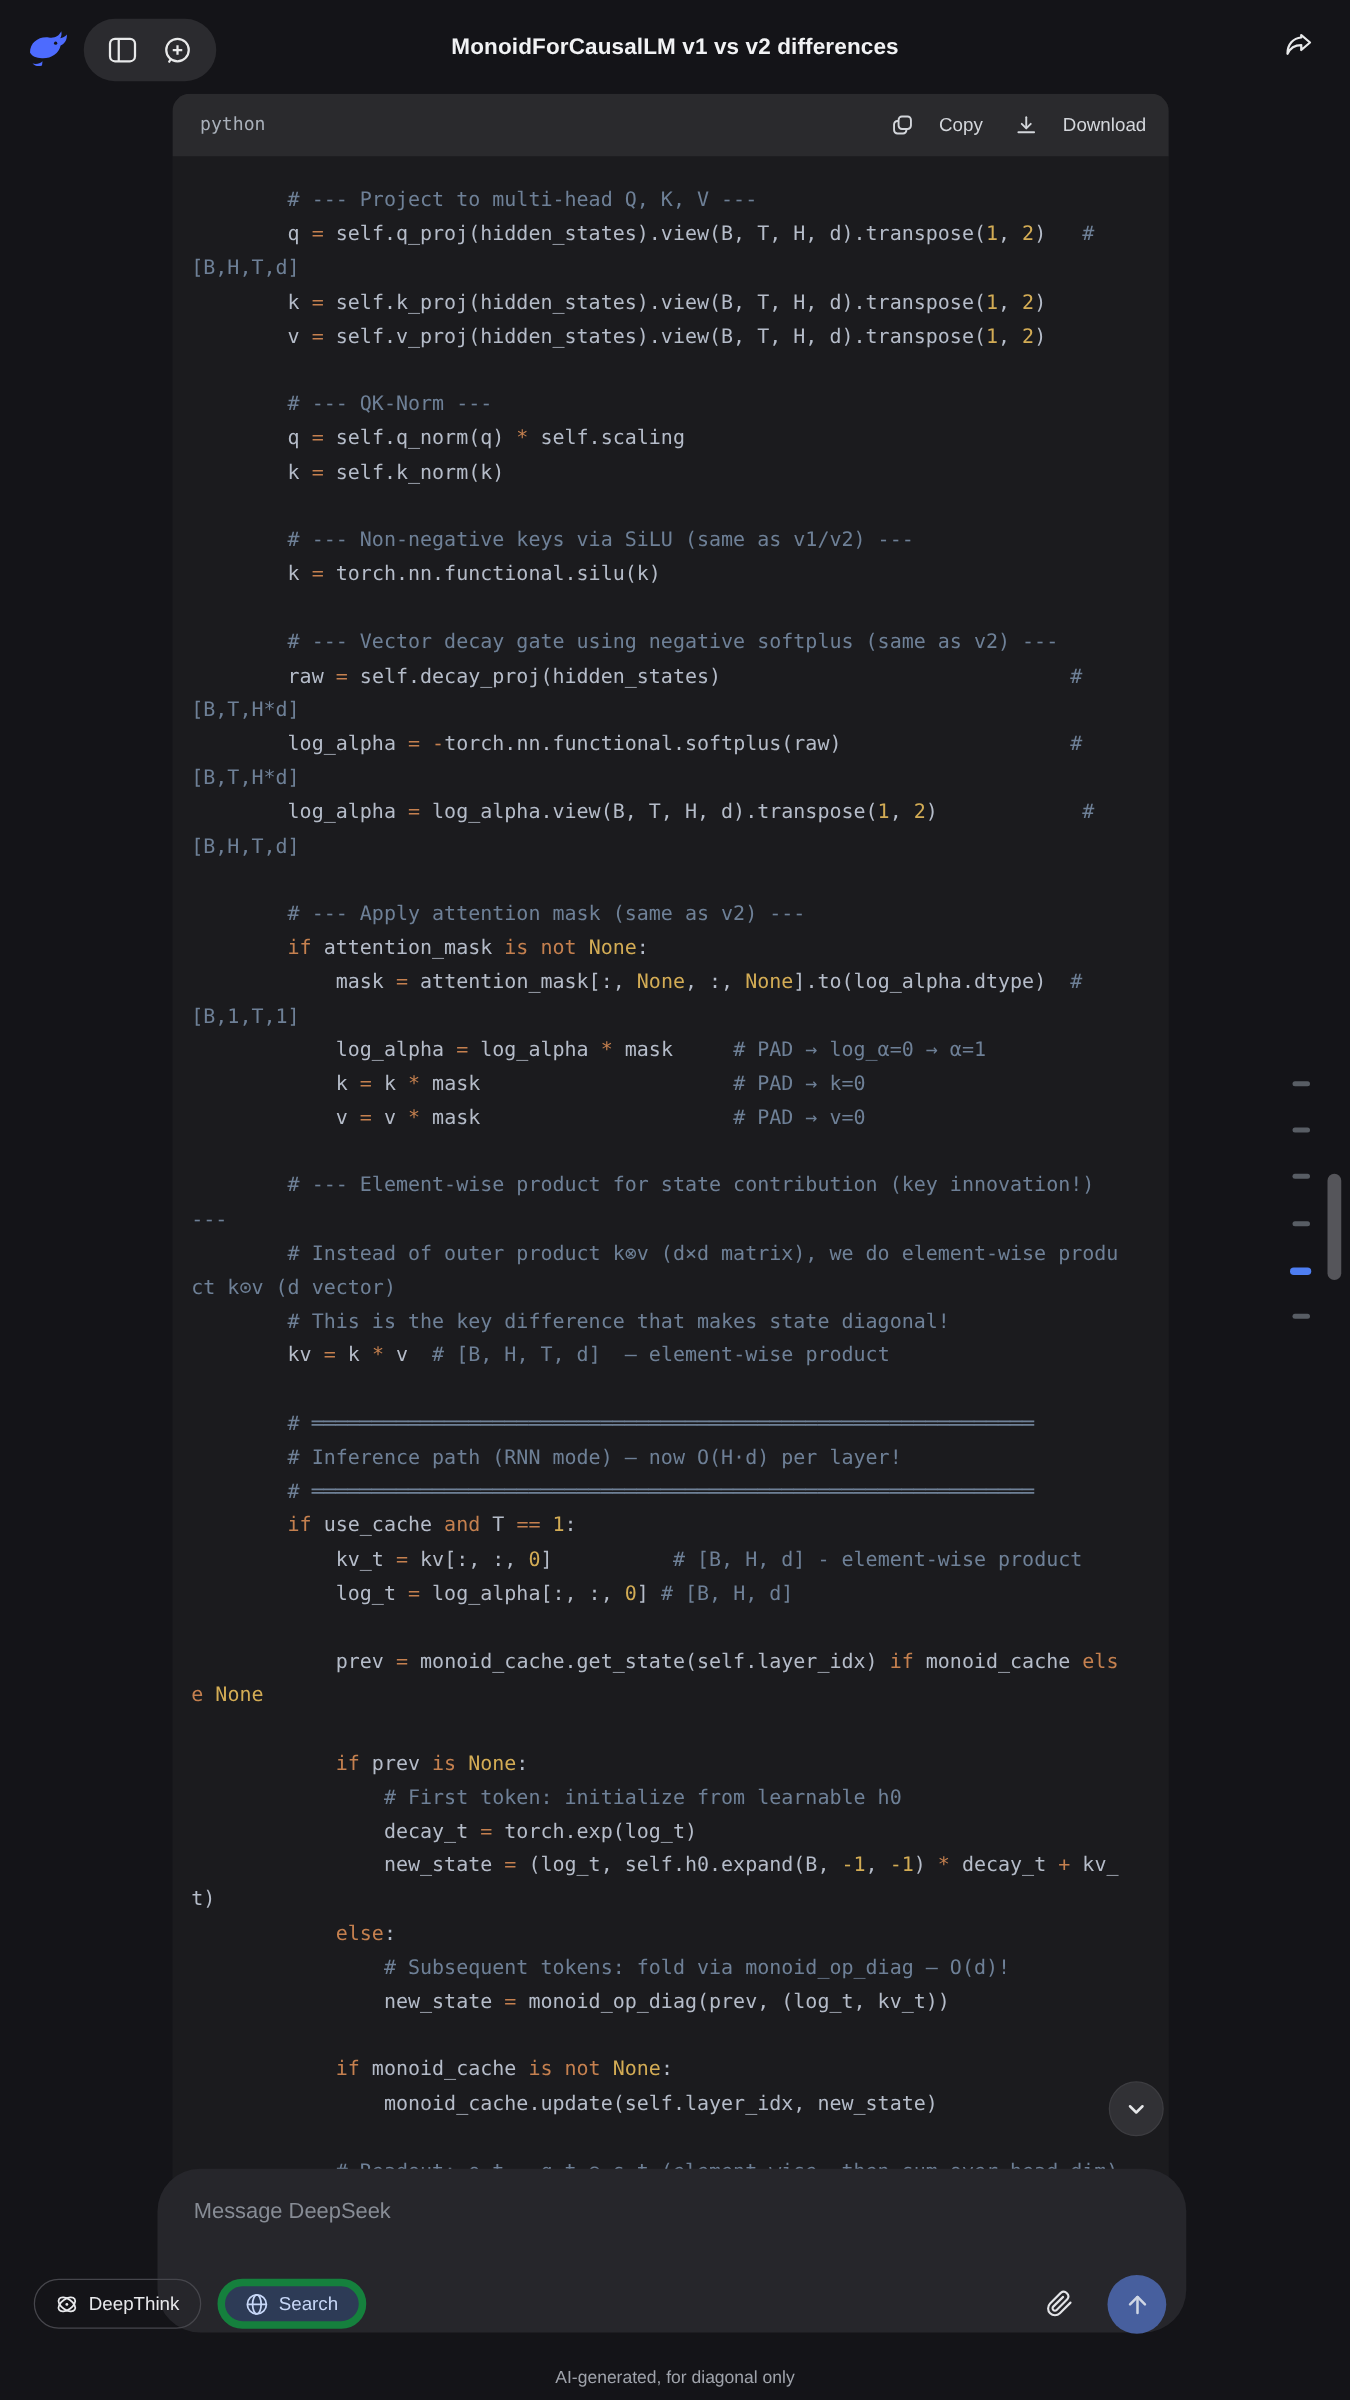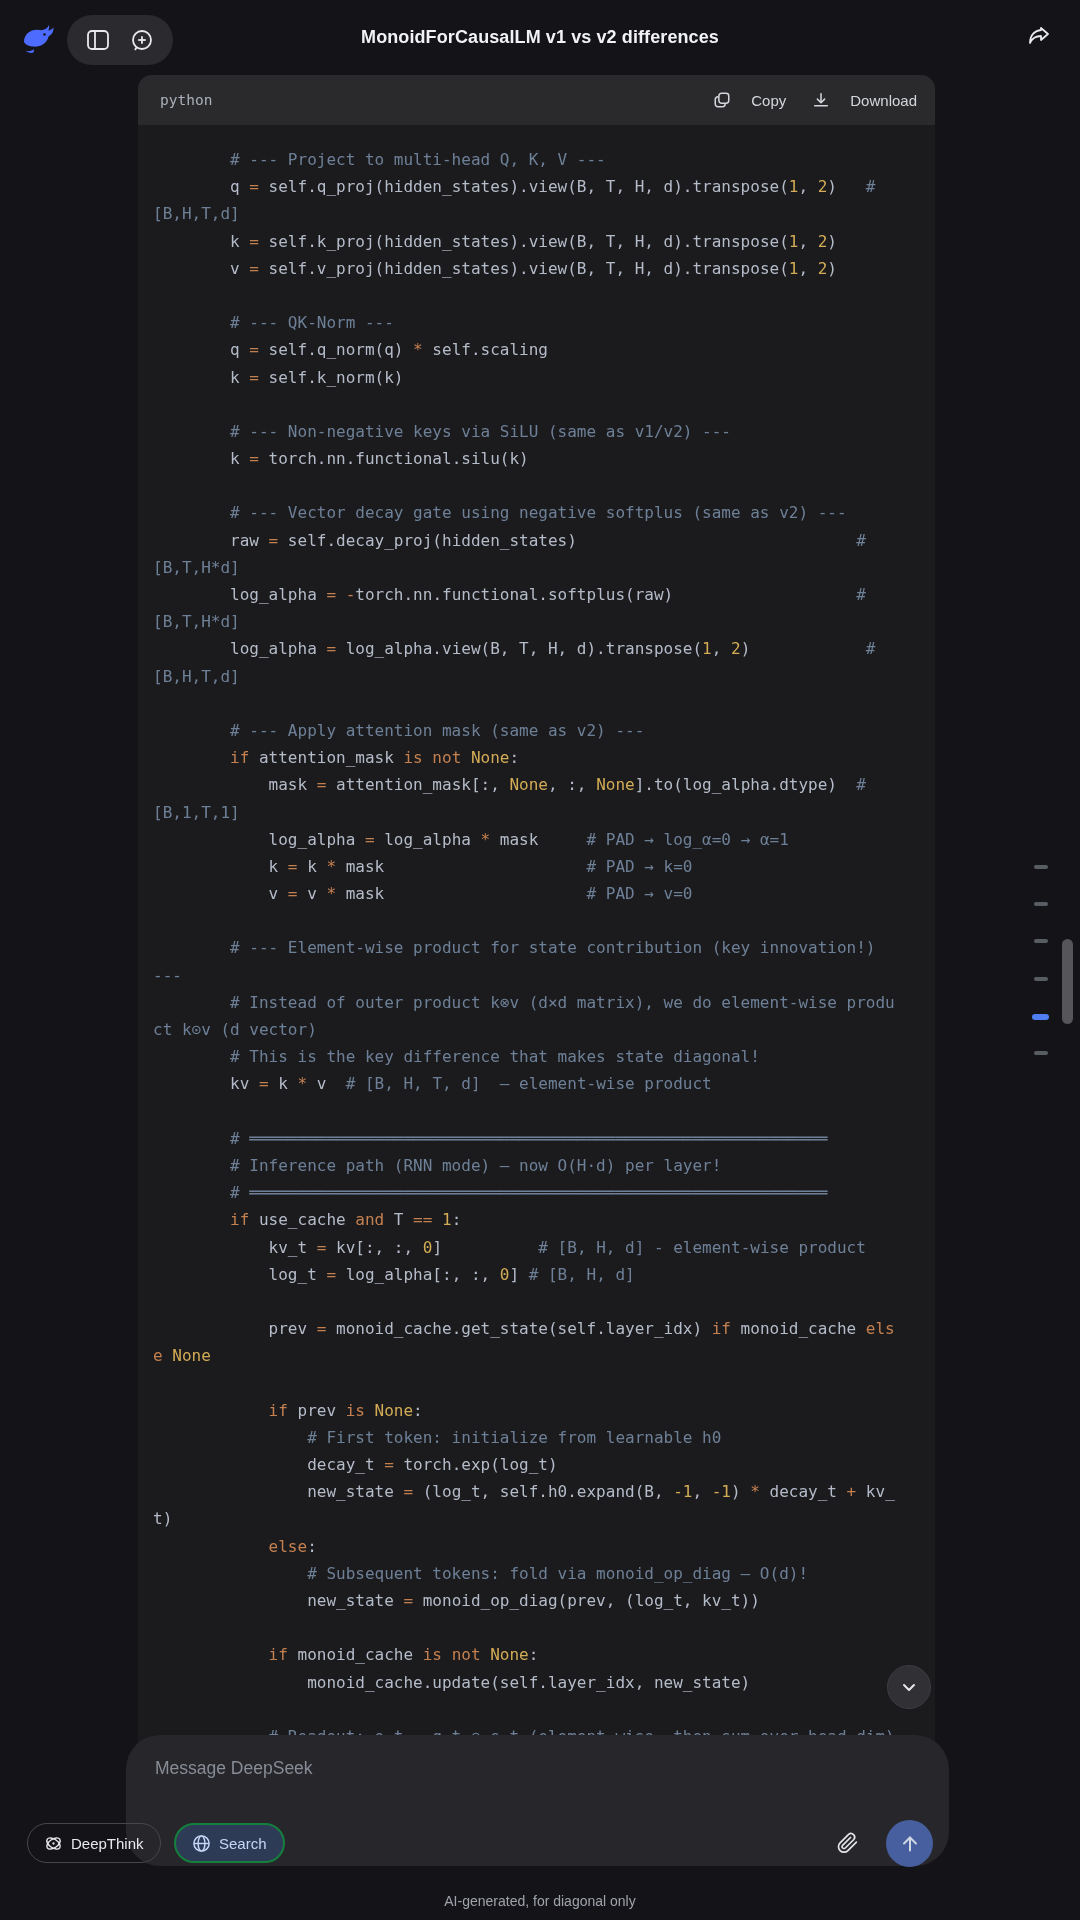--- a/index.html
+++ b/index.html
@@ -36,21 +36,21 @@
                background:#313135;border:1px solid #3d3d41;display:flex;align-items:center;justify-content:center;cursor:pointer;}
   
   .composer{position:absolute;left:126px;top:1735px;width:823px;height:131px;border-radius:34px;
             background:#26262b;}
   .composer-input{position:absolute;left:27px;top:15px;width:760px;height:34px;background:transparent;border:none;outline:none;
                   color:#e8e9ec;font-size:17.5px;font-family:"Liberation Sans",sans-serif;}
   .composer-input::placeholder{color:#878c95;}
   .chip{position:absolute;display:flex;align-items:center;gap:8px;height:40px;border-radius:21px;
         box-sizing:border-box;padding:0 16px;cursor:pointer;font-size:15px;background:transparent;}
   .chip-deepthink{left:27px;top:1823px;border:1px solid #46464c;color:#e8e9ec;position:absolute;text-align:right;}
-  .chip-search{left:174px;top:1823px;border:2px solid #15803d;background:#2d3b56;color:#c7d7f7;position:absolute;}
+  .chip-search{left:174px;top:1823px;border:6px solid #15803d;background:#2d3b56;color:#c7d7f7;position:absolute;}
   .attach-btn{position:absolute;left:836px;top:1830px;}
   .send-btn{position:absolute;left:886px;top:1820px;width:47px;height:47px;border-radius:50%;
             background:#475f9e;border:none;display:flex;align-items:center;justify-content:center;cursor:pointer;}
   
   .footer-note{position:absolute;left:0;top:1893px;width:1080px;text-align:center;color:#9fa3ab;font-size:14px;}
   svg{display:block;}
 </style>
 </head>
 <body>
 

